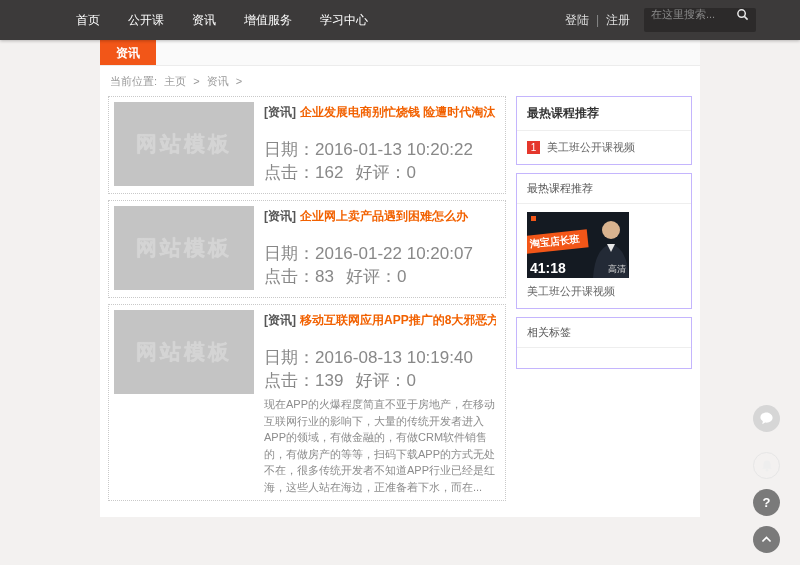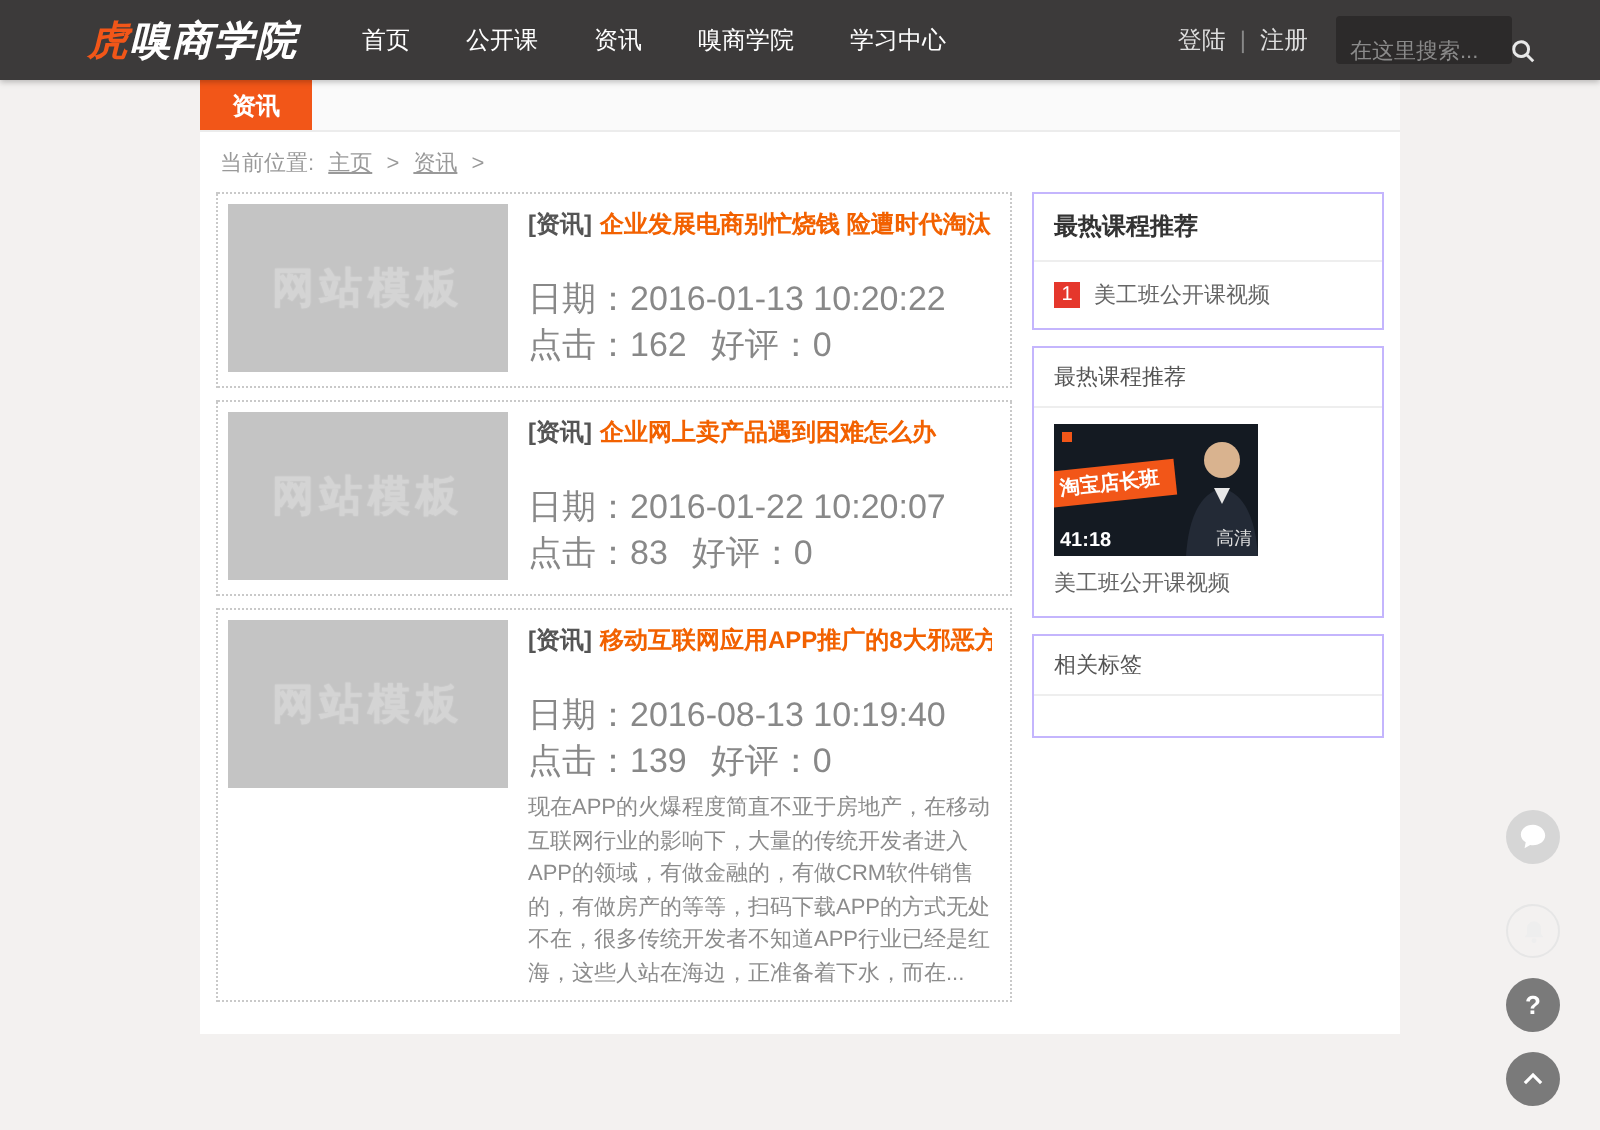--- a/index.html
+++ b/index.html
@@ -19,40 +19,40 @@
   .logo { font-size:20px; font-weight:bold; font-style:italic; letter-spacing:1px; cursor:pointer; white-space:nowrap;}
   .logo .first { color:#f25618; }
   .logo .rest  { color:#ffffff; }
   .nav { display:flex; margin-left:18px;justify-content:space-between; }
   .nav-item { color:#fff; font-size:12px; padding:0 14px; line-height:40px; cursor:pointer; white-space:nowrap;}
   .hdr-right { margin-left:auto; display:flex; align-items:center; }
   .auth { color:#ddd; font-size:12px; display:flex; align-items:center; }
   .auth span { cursor:pointer; }
   .auth .div { margin:0 7px; color:#888; cursor:default; }
   .searchbox {
-    margin-left:14px; width:88px; height:24px; background:#2c2a2a;
-    border-radius:2px; display:flex; align-items:flex-end; padding:0 7px;
+    margin-left:14px; width:112px; height:24px; background:#2c2a2a;
+    border-radius:2px; display:flex; align-items:flex-start; padding:0 7px;
   }
   .searchbox input {
     flex:1; background:transparent; border:none; outline:none;
     color:#bbb; font-size:11px; width:80px;
   }
   .searchbox input::placeholder { color:#8a8a8a; }
   .search-ic { width:13px; height:13px; cursor:pointer; flex:none; }
 
   
   .page { width:600px; margin:0 auto; background:#fff; min-height:392px; padding-bottom:10px; }
   .tabbar { height:26px; background:#fafafa; border-bottom:1px solid #ececec; display:flex; }
   .tab-active {
     background:#f25618; color:#fff; font-size:12px; font-weight:bold;
     line-height:26px; padding:0 16px; cursor:pointer;
   }
   .crumbs { font-size:11px; color:#999; padding:8px 10px 7px; }
   .crumbs span { margin-right:4px; }
-  .crumbs .lnk { cursor:pointer;text-decoration:underline; }
+  .crumbs .lnk { cursor:pointer; }
 
   .main { display:flex; padding:0 8px; }
   .list { flex:1; min-width:0; }
 
   .art {
     border:1px dotted #c9c9c9; display:flex; padding:5px; margin-bottom:6px;
     background:#fff;
     justify-content:flex-end;
   }
   .thumb {
@@ -86,49 +86,46 @@
   .vthumb {
     width:102px; height:66px; background:#141a22; position:relative; overflow:hidden; cursor:pointer;
   }
   .v-logo { position:absolute; top:4px; left:4px; width:5px; height:5px; background:#f25618; }
   .v-banner {
     position:absolute; left:-3px; top:24px; background:#f25618; color:#fff;
     font-size:10px; font-weight:bold; padding:2px 8px 2px 6px;
     transform:rotate(-6deg); transform-origin:left center; white-space:nowrap;
   }
   .v-dur {
-    position:absolute; left:3px; bottom:2px; color:#fff; font-size:10px; font-weight:bold;
+    position:absolute; left:3px; bottom:2px; color:#fff; font-size:14px; font-weight:bold;
   }
   .v-hd { position:absolute; right:3px; bottom:2px; color:#ddd; font-size:9px; }
   .v-person { position:absolute; right:0; bottom:0; }
   .v-caption { font-size:11px; color:#666; margin-top:6px; cursor:pointer; }
   .tags-body { height:20px; }
 
   
   .float-btn {
     position:absolute; right:20px; width:27px; height:27px; border-radius:50%;
     display:flex; align-items:center; justify-content:center; cursor:pointer; z-index:9;
   }
   .fb-chat { top:405px; background:#d6d6d6; }
   .fb-bell { top:452px; background:transparent; border:1px solid #e6e6e6; }
   .fb-help { top:489px; background:#7a7a7a; color:#fff; font-size:13px; font-weight:bold; }
   .fb-top  { top:526px; background:#7a7a7a; }
 </style>
 </head>
 <body>
 
 <div class="header">
-  <div class="logo">
-    <span class="first">虎</span><span class="rest">嗅商学院</span>
-  </div>
   <div class="nav">
     <div class="nav-item">首页</div>
     <div class="nav-item">公开课</div>
     <div class="nav-item">资讯</div>
-    <div class="nav-item">嗅商学院</div>
+    <div class="nav-item">增值服务</div>
     <div class="nav-item">学习中心</div>
   </div>
   <div class="hdr-right">
     <div class="auth">
       <span>登陆</span>
       <span class="div">|</span>
       <span>注册</span>
     </div>
     <div class="searchbox">
       <input type="text" placeholder="在这里搜索..." style="">

